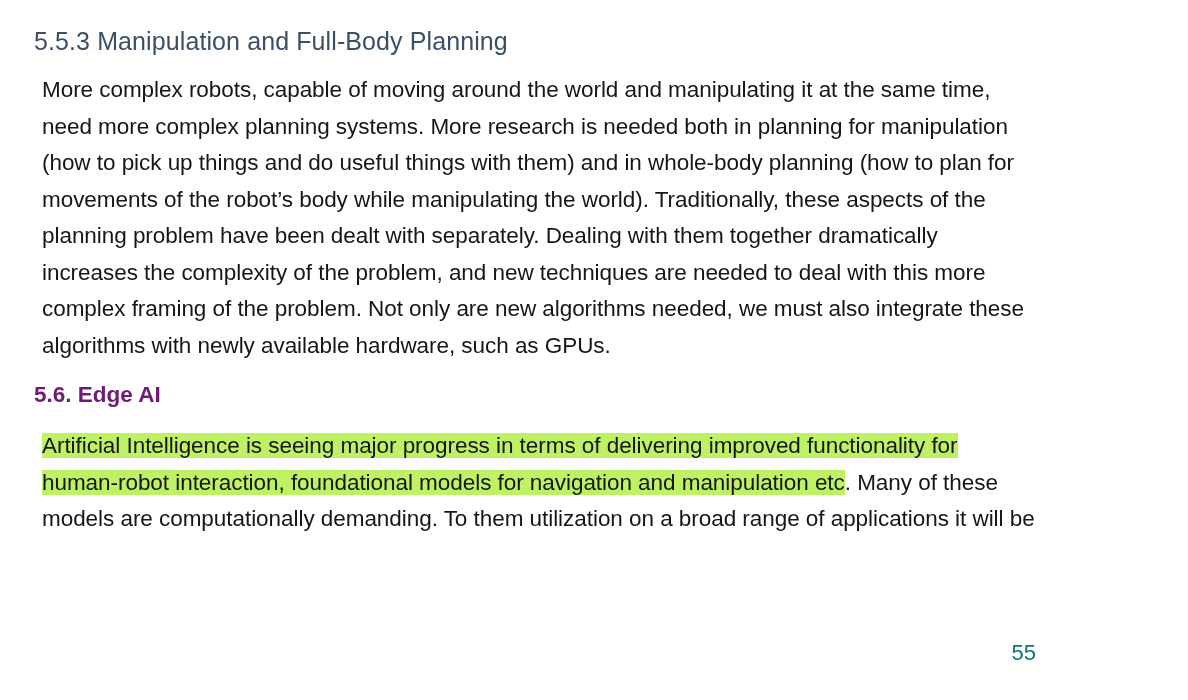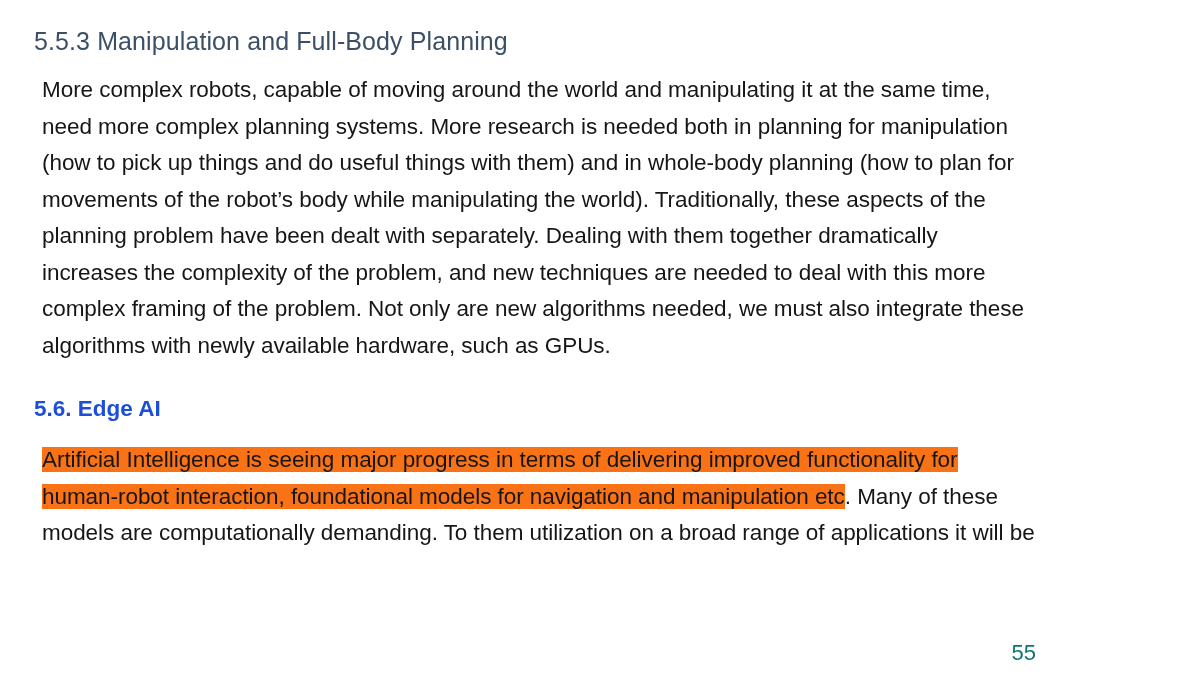--- a/index.html
+++ b/index.html
@@ -34,25 +34,25 @@
     line-height: 36.5px;
     color: #161616;
     margin: 0 0 10px 8px;
     text-align: left;
     letter-spacing: -0.05px;
   }
   .sub-heading {
     font-size: 22.5px;
     line-height: 34px;
     font-weight: bold;
-    color: #1d4ed8;
-    margin: 28px 0 16px 0;
+    color: #701a75;
+    margin: 14px 0 16px 0;
   }
   .hl {
-    background: #f97316;
+    background: #bef264;
     color: #161616;
     box-decoration-break: clone;
     -webkit-box-decoration-break: clone;
   }
   .page-number {
     position: absolute;
     right: 56px;
     bottom: 34px;
     font-size: 22px;
     color: #0f766e;

